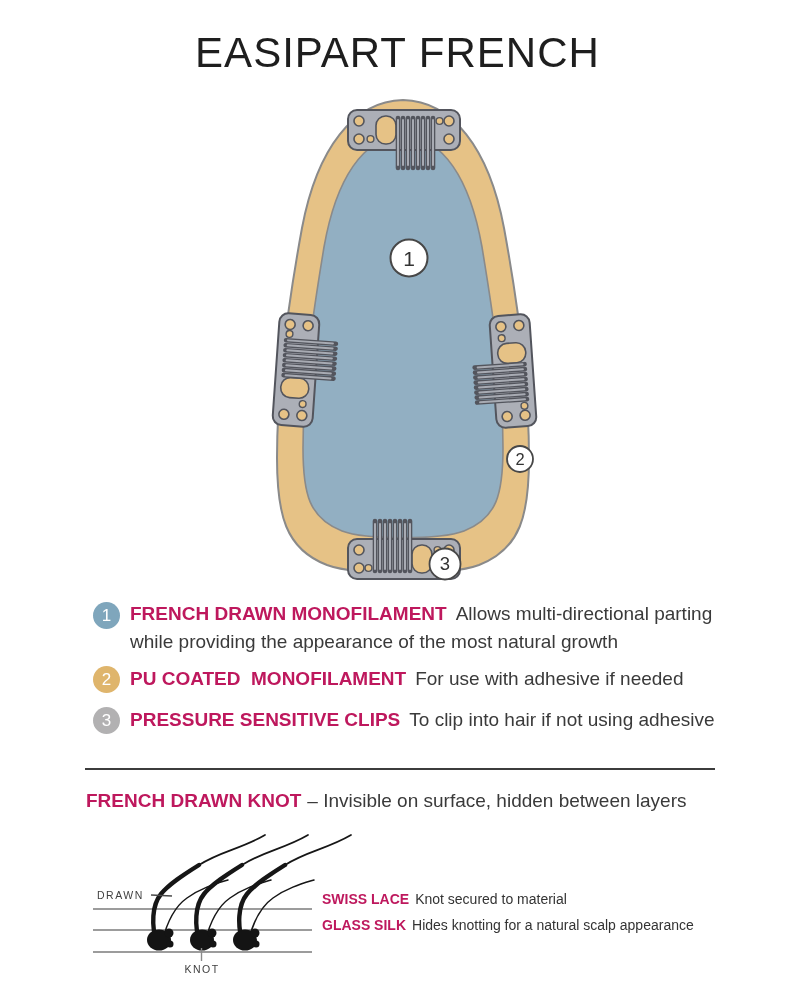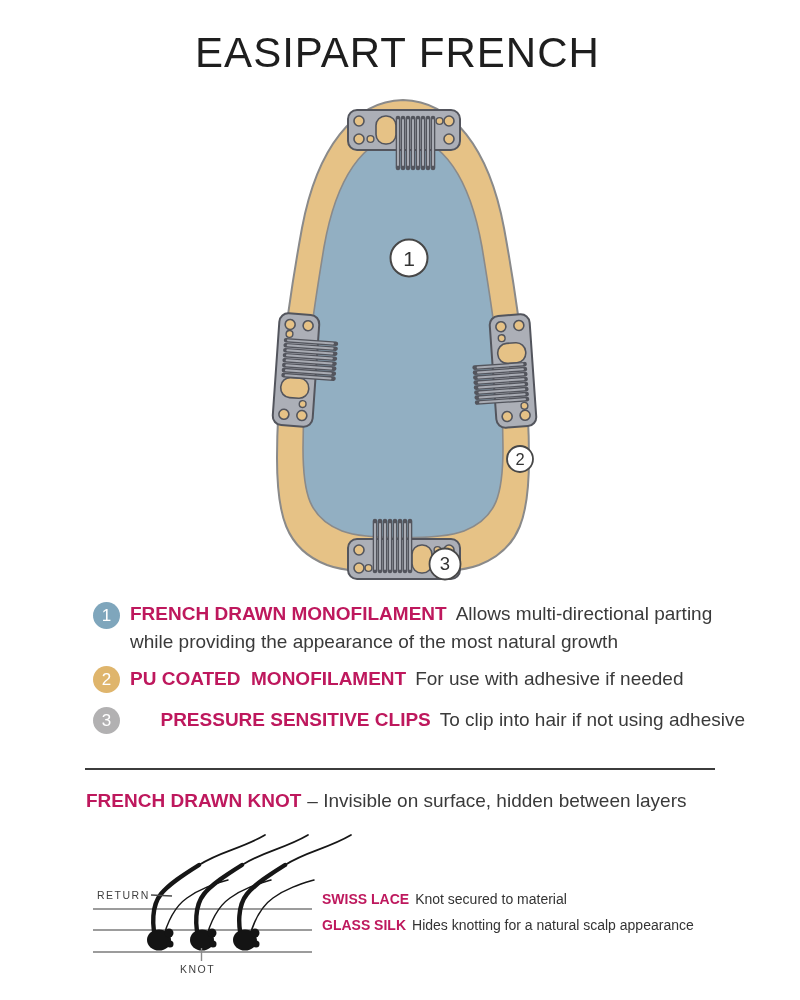--- a/index.html
+++ b/index.html
@@ -20,38 +20,38 @@
   }
   .dot-1 { top:602px; background:#7FA6BC; }
   .dot-2 { top:666px; background:#DFB56C; }
   .dot-3 { top:707px; background:#B2B1B2; }
   .legend-text {
     position:absolute; left:130px; width:615px;
     font-size:19px; line-height:28px; color:#3a3a3a;
   }
   .legend-text-1 { top:600px; }
   .legend-text-2 { top:665px; }
-  .legend-text-3 { top:706px;text-align:right; }
+  .legend-text-3 { top:706px; }
   .term { font-weight:bold; color:#be185d; white-space:pre-wrap; }
   .desc { padding-left:9px; }
 
   .divider { position:absolute; left:85px; top:768px; width:630px; height:2px; background:#3c3c3c; }
 
   .knot-heading { position:absolute; left:86px; top:789px; font-size:19px; line-height:23px; color:#3a3a3a; }
   .knot-heading .desc { padding-left:6px; }
 
   .layer-label { position:absolute; left:322px; font-size:14px; line-height:18px; color:#333333; white-space:nowrap; }
   .layer-label .desc { padding-left:6px; }
   .layer-label-1 { top:900px;margin-top:16px; }
   .layer-label-2 { top:890px; }
   .layer-label-3 { top:943px; }
 
   .small-cap-label { position:absolute; font-size:10.5px; letter-spacing:1.5px; color:#3f3f3f; }
   .return-label { left:97px; top:889px; }
-  .knot-label { left:180px; top:963px; width:44px; text-align:left; }
+  .knot-label { left:180px; top:963px; width:44px; text-align:center; }
 </style>
 </head>
 <body>
 
 <div class="page">
 
   <div class="title">EASIPART FRENCH</div>
 
   <svg class="canvas" viewBox="0 0 800 1000" xmlns="http://www.w3.org/2000/svg" font-family="Liberation Sans, sans-serif">
     <defs>
@@ -165,19 +165,19 @@
     <div class="legend-text legend-text-2"><span class="term">PU COATED  MONOFILAMENT</span><span class="desc">For use with adhesive if needed</span></div>
 
     <div class="dot dot-3">3</div>
     <div class="legend-text legend-text-3"><span class="term">PRESSURE SENSITIVE CLIPS</span><span class="desc">To clip into hair if not using adhesive</span></div>
   </div>
 
   <div class="divider"></div>
 
   <div class="knot-heading"><span class="term">FRENCH DRAWN KNOT</span><span class="desc">– Invisible on surface, hidden between layers</span></div>
 
-  <div class="small-cap-label return-label">RETURN</div>
+  <div class="small-cap-label return-label">DRAWN</div>
   <div class="small-cap-label knot-label">KNOT</div>
 
   <div class="layer-label layer-label-1"><span class="term">GLASS SILK</span><span class="desc">Hides knotting for a natural scalp appearance</span></div>
   <div class="layer-label layer-label-2"><span class="term">SWISS LACE</span><span class="desc">Knot secured to material</span></div>
 
 </div>
 
 </body></html>

